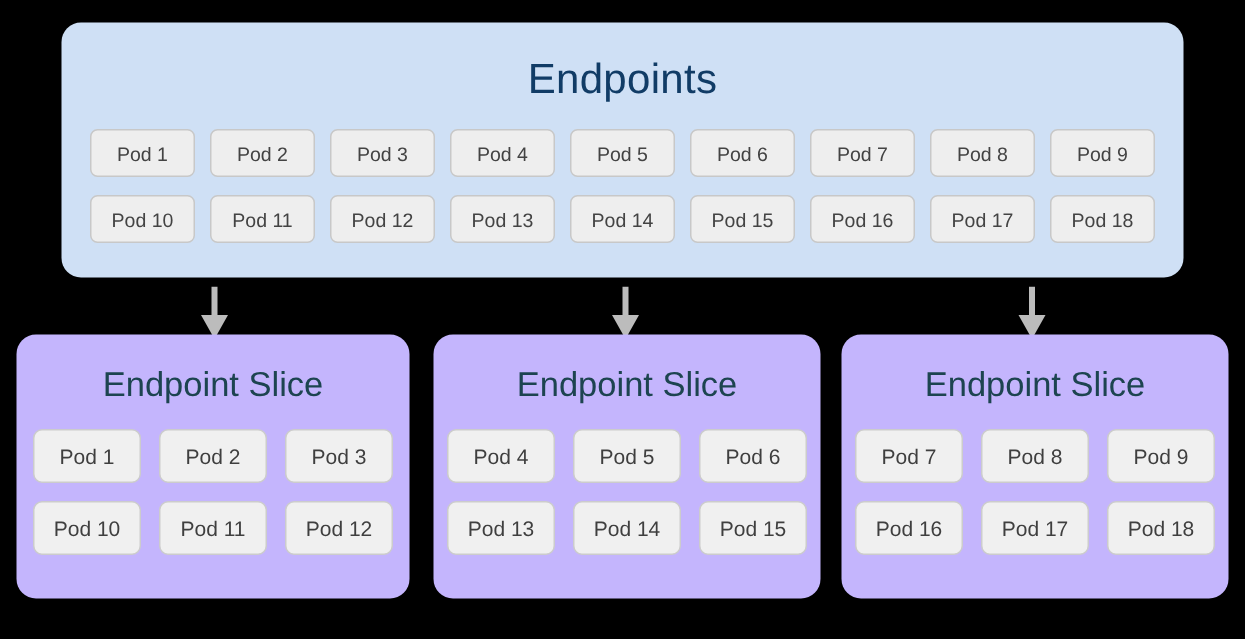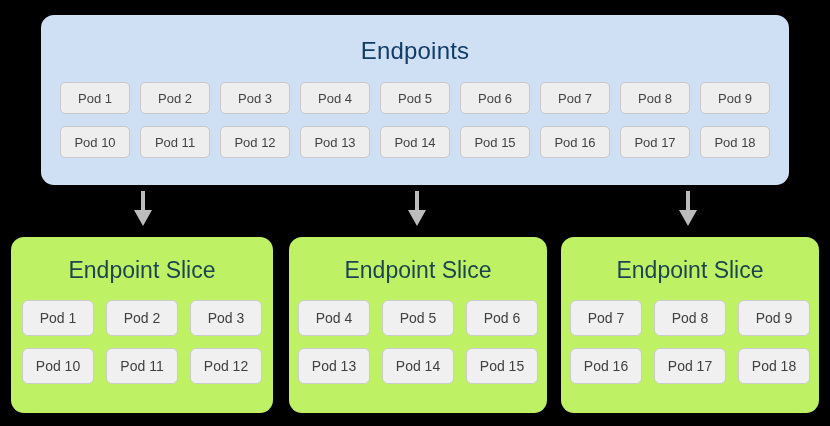--- a/index.html
+++ b/index.html
@@ -29,21 +29,21 @@
     width: 748px;
     height: 170px;
     background: #cfe0f5;
     border-radius: 13px;
     box-sizing: border-box;
   }
 
   .endpoints-title {
     text-align: center;
     color: #113c66;
-    font-size: 24px;
+    font-size: 28px;
     font-weight: 400;
     letter-spacing: 0.2px;
     line-height: 1;
     padding-top: 24px;
     margin: 0;
   }
 
   .pod-grid {
     margin-top: 19px;
     display: flex;
@@ -81,23 +81,23 @@
     height: 35px;
   }
   .arrow svg { display: block; }
   .arrow-1 { left: 130px; }
   .arrow-2 { left: 404px; }
   .arrow-3 { left: 675px; }
 
   
   .slice-box {
     position: absolute;
-    top: 237px;
+    top: 223px;
     height: 176px;
-    background: #bef264;
+    background: #c4b5fd;
     border-radius: 13px;
     box-sizing: border-box;
   }
   .slice-1 { left: 11px;  width: 262px; }
   .slice-2 { left: 289px; width: 258px; }
   .slice-3 { left: 561px; width: 258px; }
 
   .slice-title {
     text-align: center;
     color: #1d4450;

